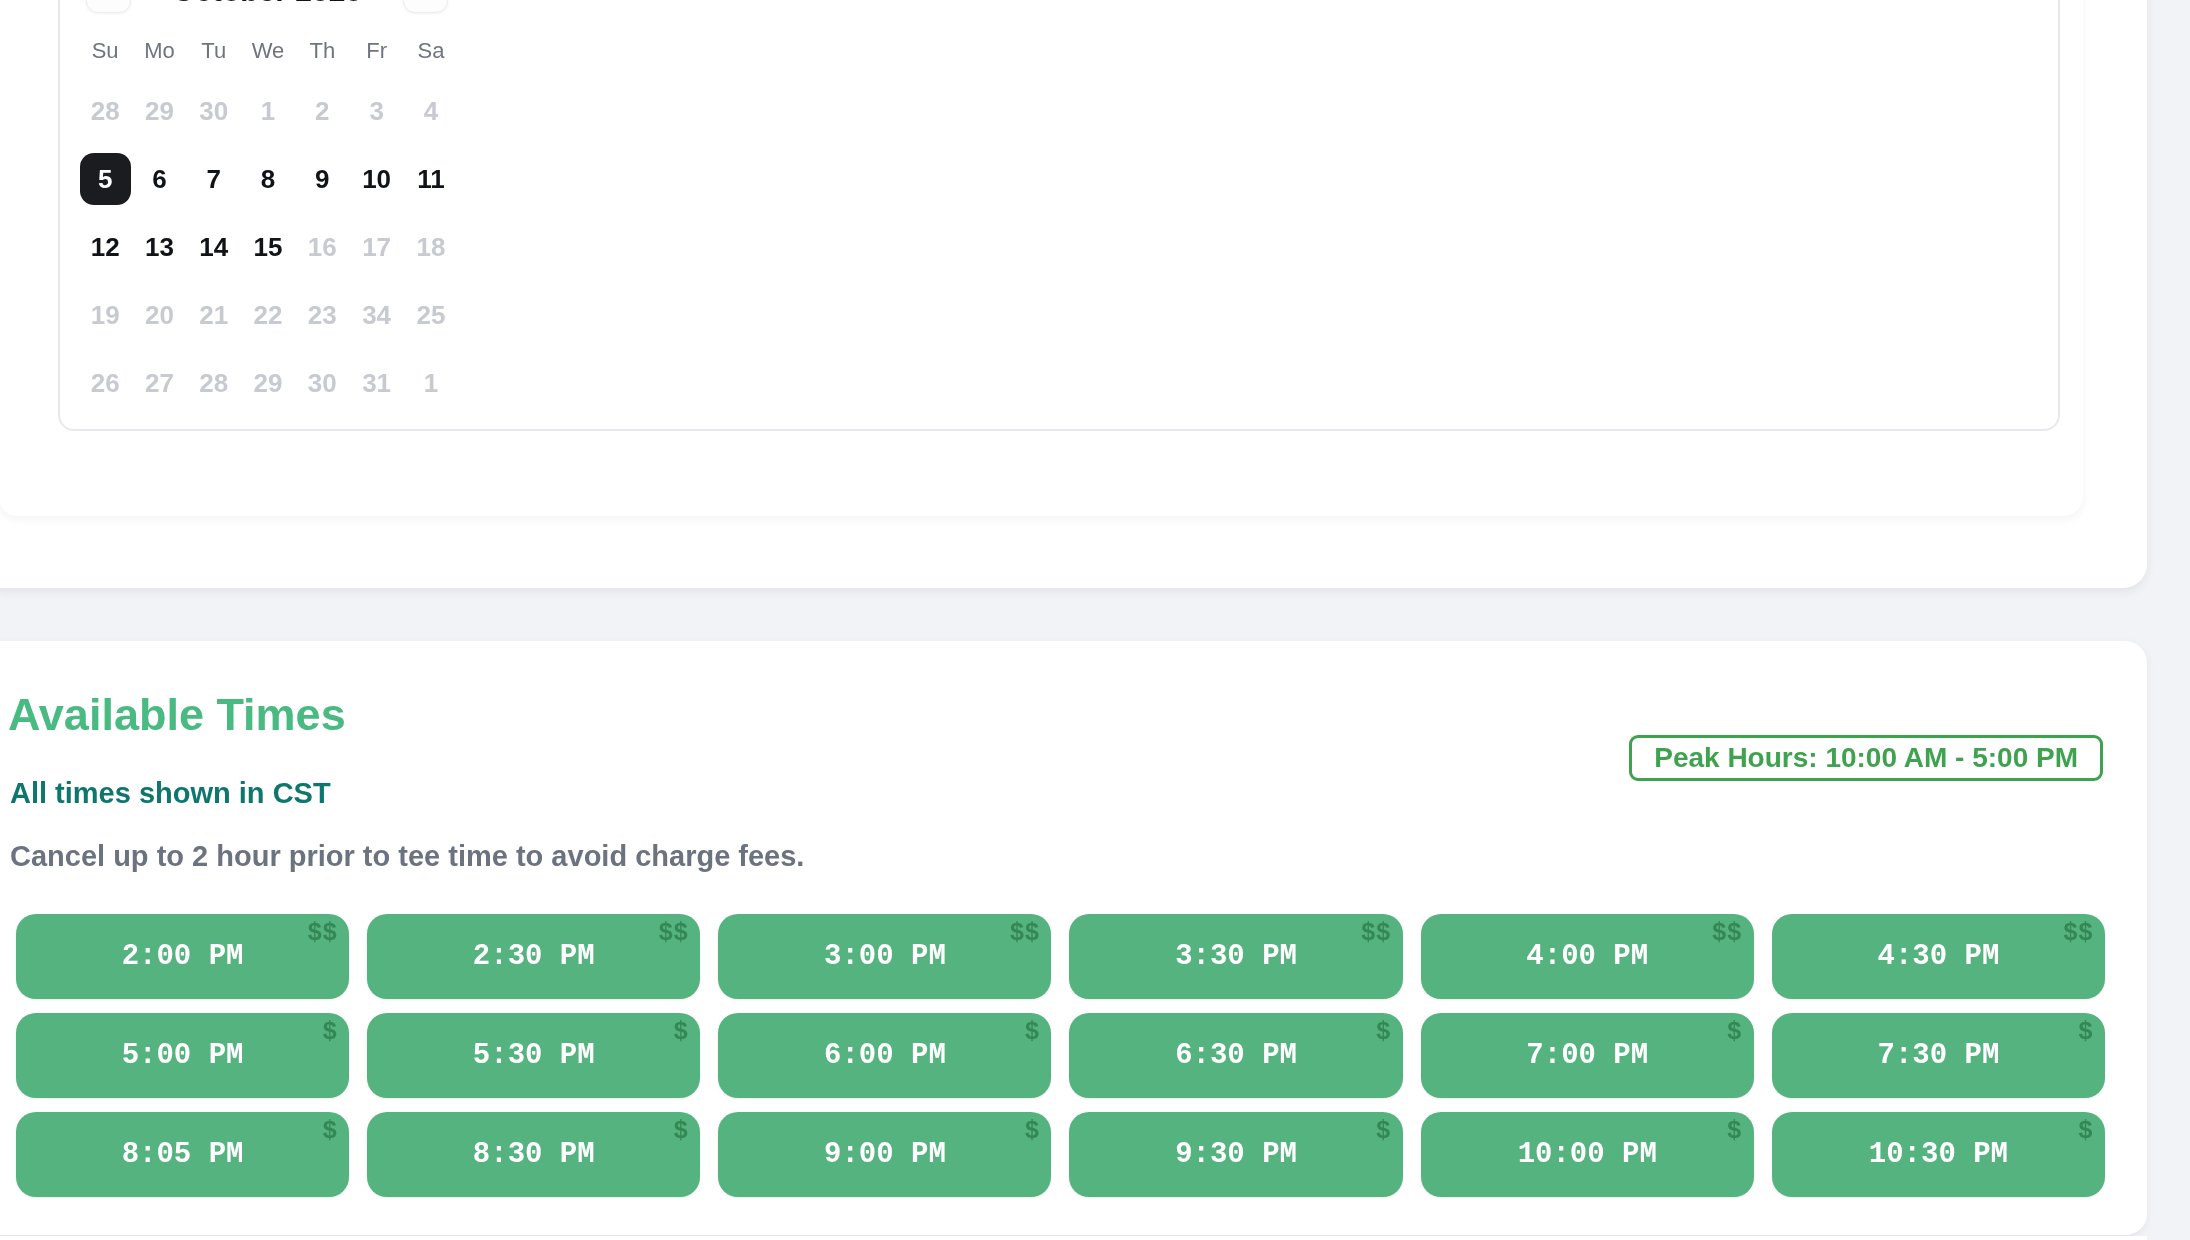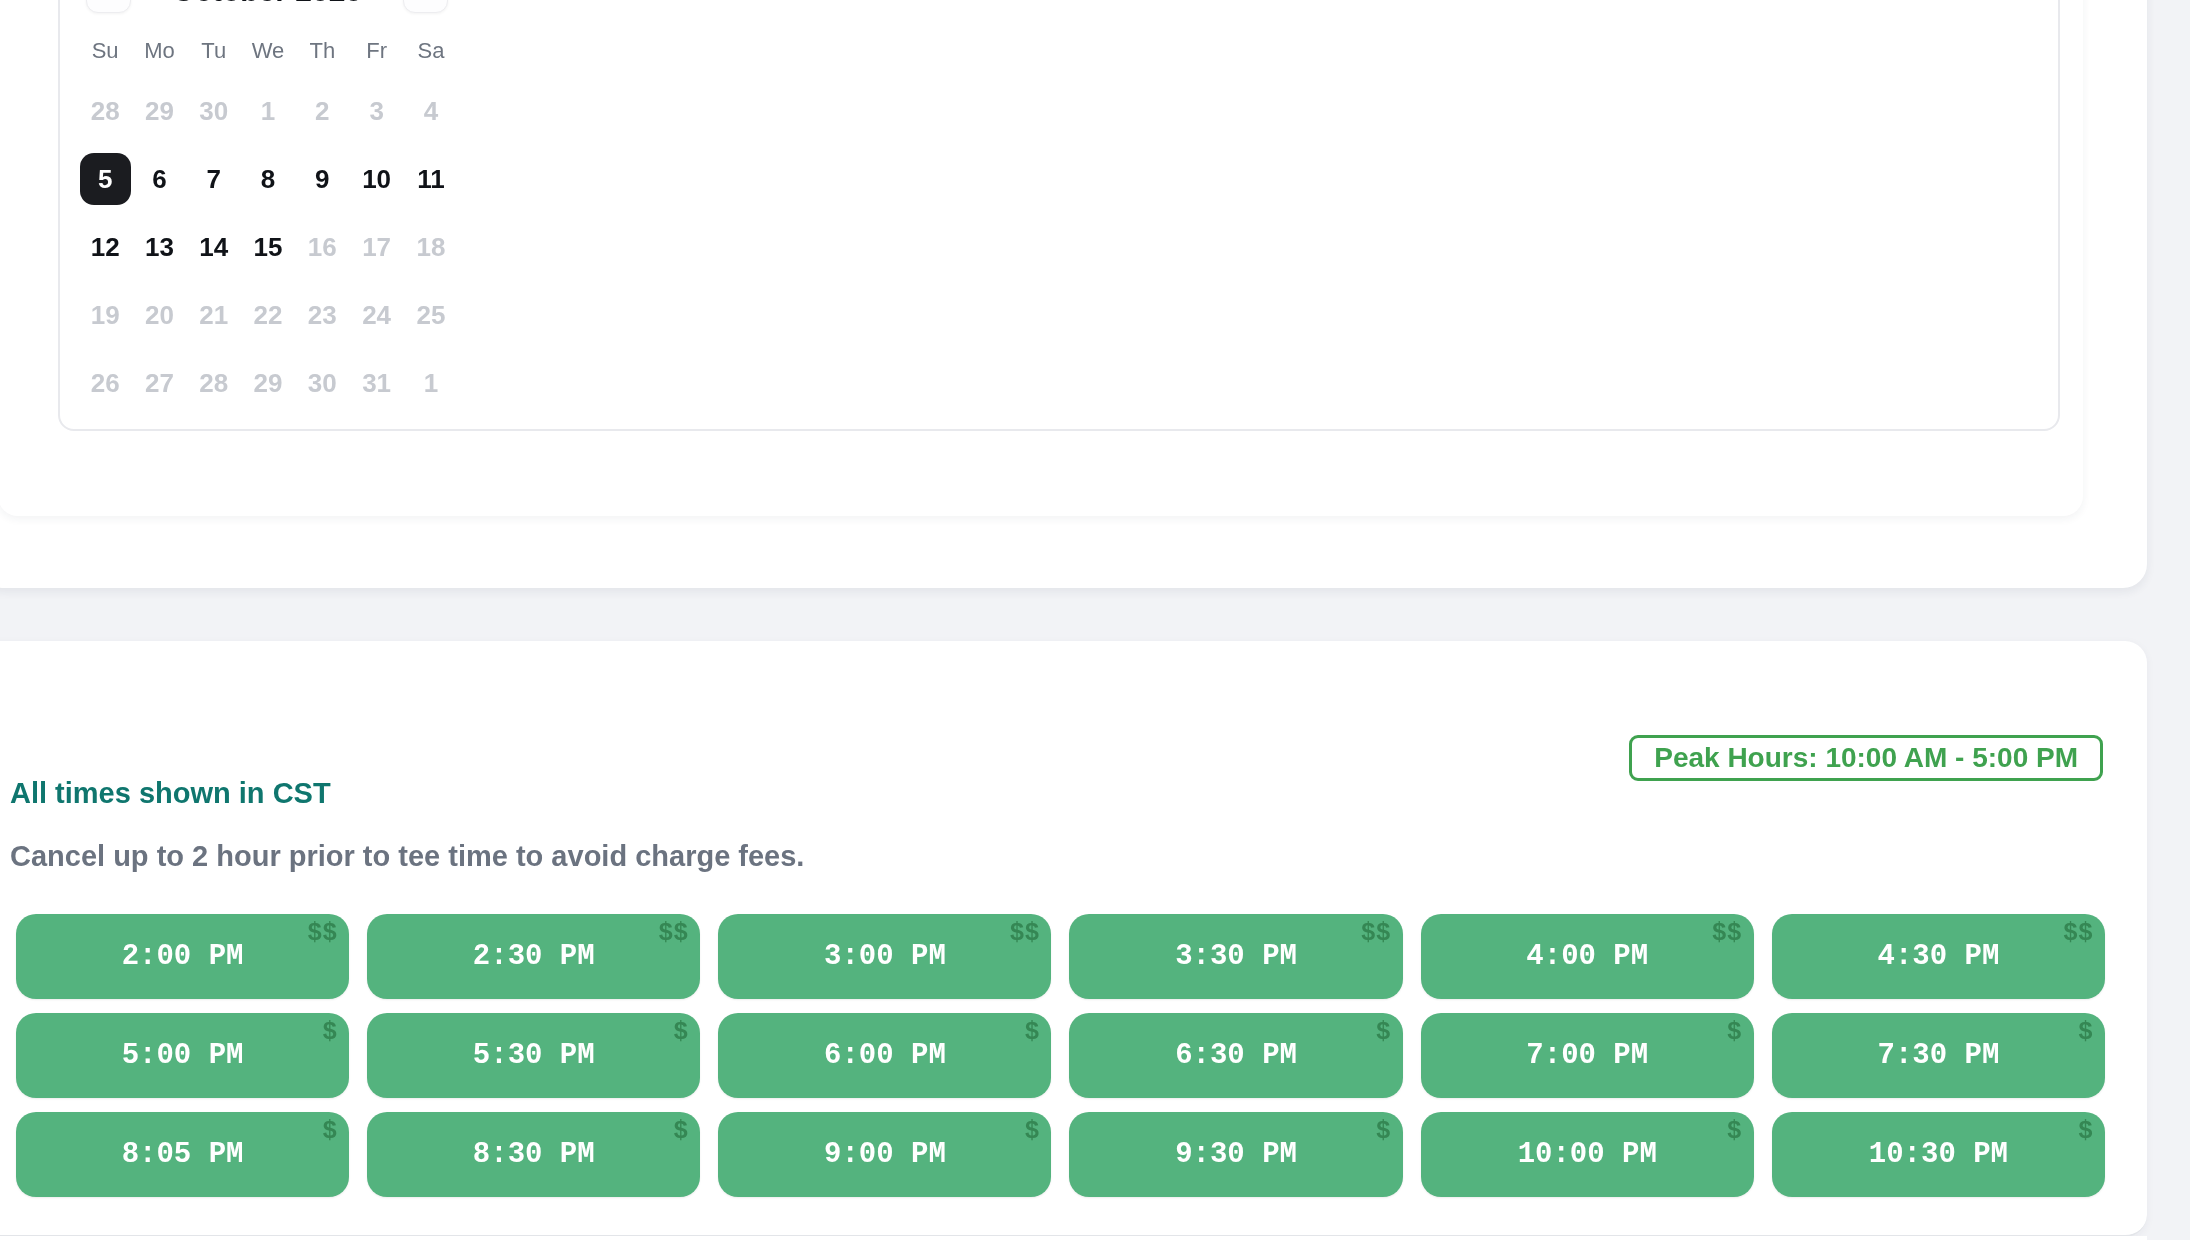--- a/index.html
+++ b/index.html
@@ -217,21 +217,21 @@
           <div class="day-cell muted">
             <span class="day-num">21</span>
           </div>
           <div class="day-cell muted">
             <span class="day-num">22</span>
           </div>
           <div class="day-cell muted">
             <span class="day-num">23</span>
           </div>
           <div class="day-cell muted">
-            <span class="day-num">24</span>
+            <span class="day-num">34</span>
           </div>
           <div class="day-cell muted">
             <span class="day-num">25</span>
           </div>
           <div class="day-cell muted">
             <span class="day-num">26</span>
           </div>
           <div class="day-cell muted">
             <span class="day-num">27</span>
           </div>
@@ -251,20 +251,21 @@
             <span class="day-num">1</span>
           </div>
         </div>
 
     </div>
   </div>
 </div>
 
 <div class="abs bottom-card">
 
+  <h2 class="abs at-heading">Available Times</h2>
 
   <div class="abs tz-note">All times shown in CST</div>
 
   <div class="abs cancel-note">Cancel up to 2 hour prior to tee time to avoid charge fees.</div>
 
   <div class="abs peak-badge">Peak Hours: 10:00 AM - 5:00 PM</div>
 
   <div class="abs slots-grid" id="slots">
       <button class="slot-btn">
         <span>2:00 PM</span>

